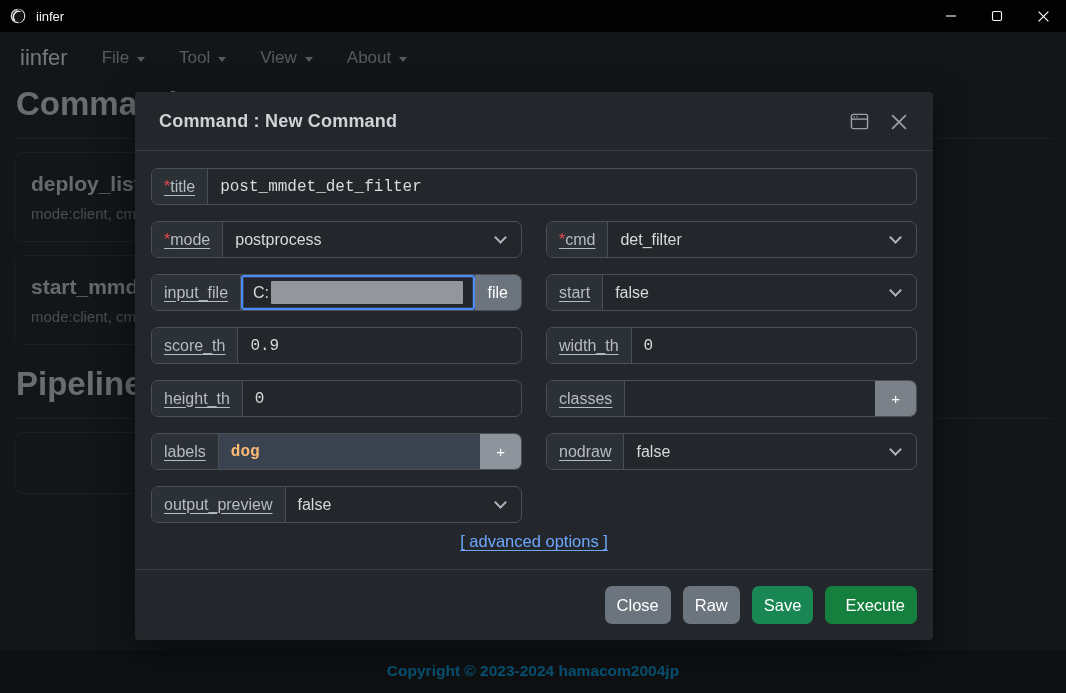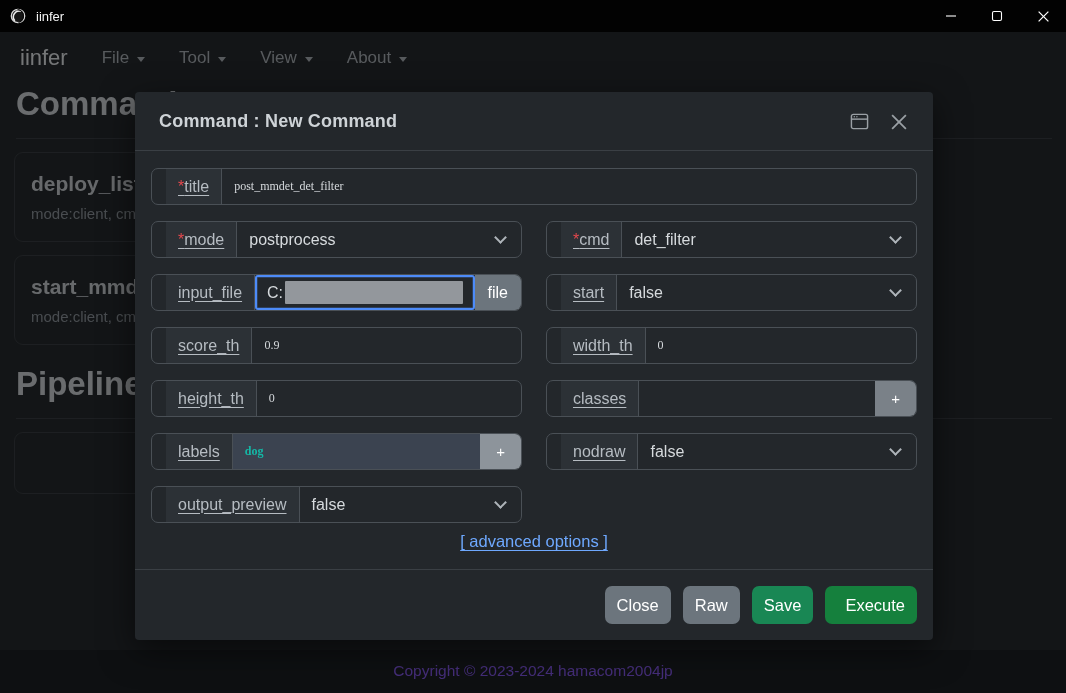--- a/index.html
+++ b/index.html
@@ -18,40 +18,40 @@
   .navbar { display:flex; align-items:center; padding:13px 22px 4px 20px; gap:34px; }
   .brand { font-size:22px; color:#e9ecef; }
   .menu-item { color:#aeb4ba; font-size:17px; display:flex; align-items:center; gap:8px; }
   .caret { width:0; height:0; border-left:4.5px solid transparent; border-right:4.5px solid transparent; border-top:5px solid #aeb4ba; margin-top:3px; }
   .content { padding:0 14px; }
   .section-h { font-size:33px; font-weight:700; color:#d4d8dc; margin:10px 0 0 2px; padding-bottom:15px; border-bottom:1px solid #3a3f44; white-space:nowrap; }
   .card { border:1px solid #3a3f44; border-radius:9px; margin-top:13px; padding:19px 16px; width:680px; background:#262a2e; }
   .card-title { font-size:21px; font-weight:700; color:#ced3d7; white-space:nowrap; }
   .card-sub { font-size:15px; color:#9299a0; margin-top:9px; white-space:nowrap; }
   .card.empty { height:62px; }
-  .app-footer { position:absolute; left:0; right:0; bottom:0; background:#1d2125; text-align:center; padding:12px 8px 13px; color:#8b5cf6; font-size:15.5px; }
+  .app-footer { position:absolute; left:0; right:0; bottom:0; background:#1d2125; text-align:center; padding:12px 8px 13px; color:#0ea5e9; font-size:15.5px;font-weight:bold; }
 
   .backdrop { position:absolute; inset:0; background:rgba(0,0,0,0.5); }
 
   
   .modal { position:absolute; left:135px; top:60px; width:798px; background:#23272b; border-radius:4px; box-shadow:0 10px 34px rgba(0,0,0,.55); }
   .modal-header { display:flex; align-items:center; padding:19px 24px 18px; border-bottom:1px solid #3a3f44; }
   .modal-title { font-size:18px; font-weight:600; color:#ced3d7; letter-spacing:.2px; }
   .header-icons { margin-left:auto; display:flex; gap:20px; align-items:center; }
   .hicon { display:flex; cursor:pointer; }
 
   .modal-body { padding:17px 16px 14px; }
   .grid-row { display:flex; gap:24px; margin-bottom:16px; }
-  .ig { display:flex; align-items:stretch; width:371px; height:37px; border:1px solid #4a5056; border-radius:7px; overflow:hidden; background:#23272b;padding-left:14px; }
+  .ig { display:flex; align-items:stretch; width:371px; height:37px; border:1px solid #4a5056; border-radius:7px; overflow:hidden; background:#23272b; }
   .ig.full { width:766px; }
   .ig-label { display:flex; align-items:center; padding:0 12px; background:#2c3136; border-right:1px solid #4a5056; color:#b6bcc2; font-size:16px; white-space:nowrap; }
   .lbl { text-decoration:underline; text-underline-offset:3px; }
   .req { color:#e5484d; }
-  input.ig-input { flex:1; min-width:0; padding:0 12px; color:#d6dadd; font-size:12px; background:transparent; border:none; outline:none; font-family:Liberation Serif, serif; }
-  input.ig-input.hl { background:#3b4350; font-weight:700; color:#14b8a6; }
+  input.ig-input { flex:1; min-width:0; padding:0 12px; color:#d6dadd; font-size:16px; background:transparent; border:none; outline:none; font-family:Liberation Mono, monospace; }
+  input.ig-input.hl { background:#3b4350; font-weight:700; color:#fdba74; }
   .ig-select { flex:1; display:flex; align-items:center; justify-content:space-between; padding:0 16px 0 12px; color:#d6dadd; font-size:16px; cursor:pointer; }
   .chev { width:9px; height:9px; border-right:2px solid #aeb4ba; border-bottom:2px solid #aeb4ba; transform:rotate(45deg); margin-top:-5px; }
   .ig-btn { display:flex; align-items:center; justify-content:center; padding:0 13px; background:#6c757d; color:#fff; font-size:16px; border:none; font-family:inherit; cursor:pointer; }
   .plus-btn { font-size:15px; padding:0 16px; }
   .plus-classes { background:#7a8188; }
   .plus-labels { background:#8d949b; }
 
   .file-wrap { flex:1; display:flex; align-items:center; border:2px solid #4d8bf8; border-radius:3px; padding:0 10px; background:#23272b; box-shadow:0 0 0 1px rgba(77,139,248,.25) inset; }
   .file-val { color:#d6dadd; font-size:16px; white-space:nowrap; }
   .redact { flex:1; height:23px; background:#93979c; margin-left:2px; border-radius:1px; }

